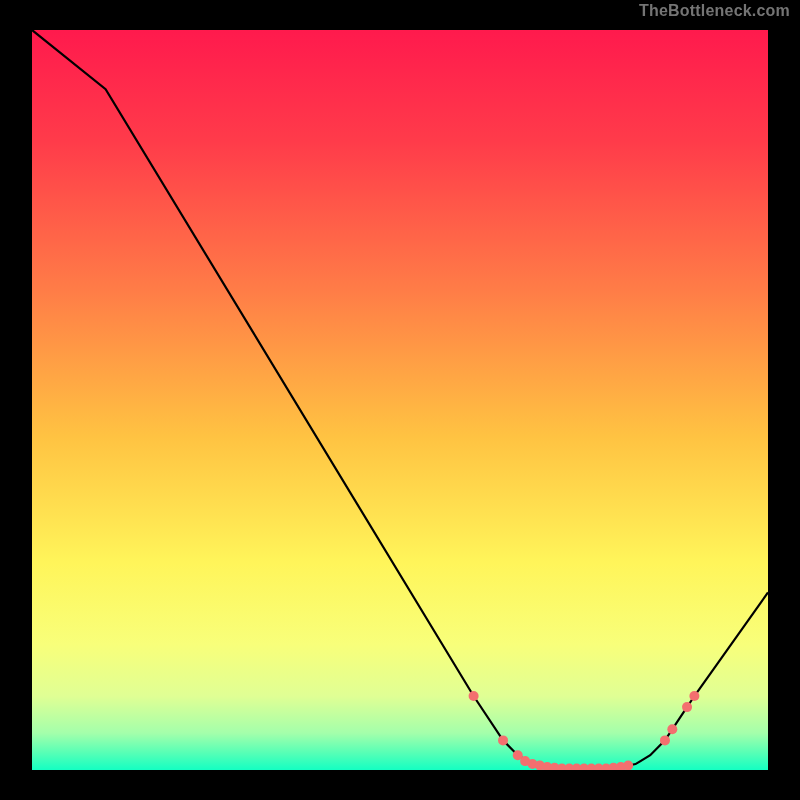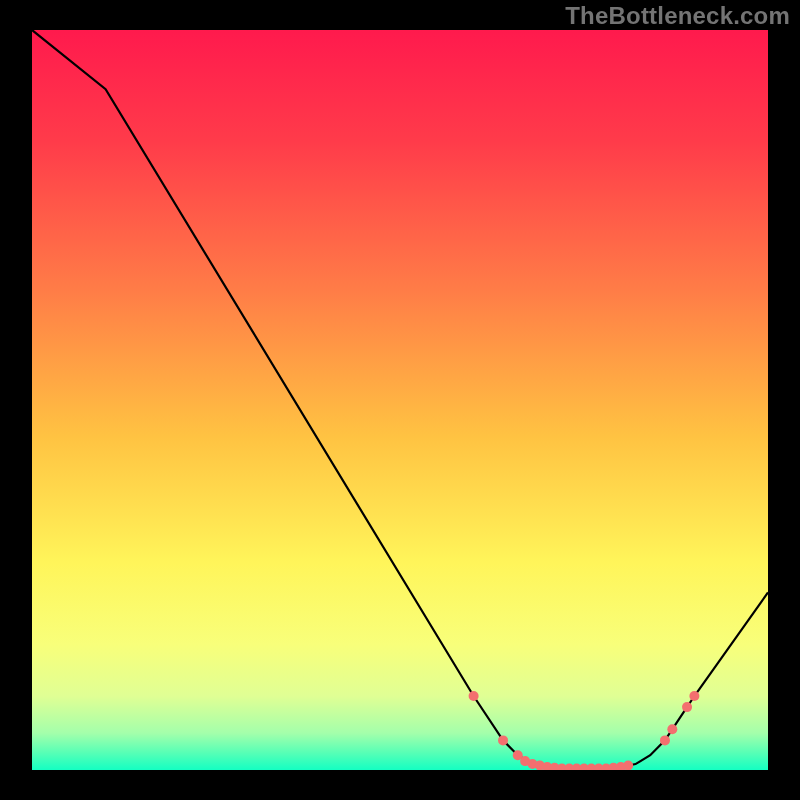--- a/index.html
+++ b/index.html
@@ -15,21 +15,21 @@
     width: 800px;
     height: 800px;
     background: #000;
   }
   .attribution {
     position: absolute;
     top: 2px;
     right: 10px;
     color: #747474;
     font-family: Arial, Helvetica, sans-serif;
-    font-size: 24px;
+    font-size: 16px;
     font-weight: 600;
     letter-spacing: 0.2px;
   }
   .plot {
     position: absolute;
     left: 32px;
     top: 30px;
     width: 736px;
     height: 740px;
   }

